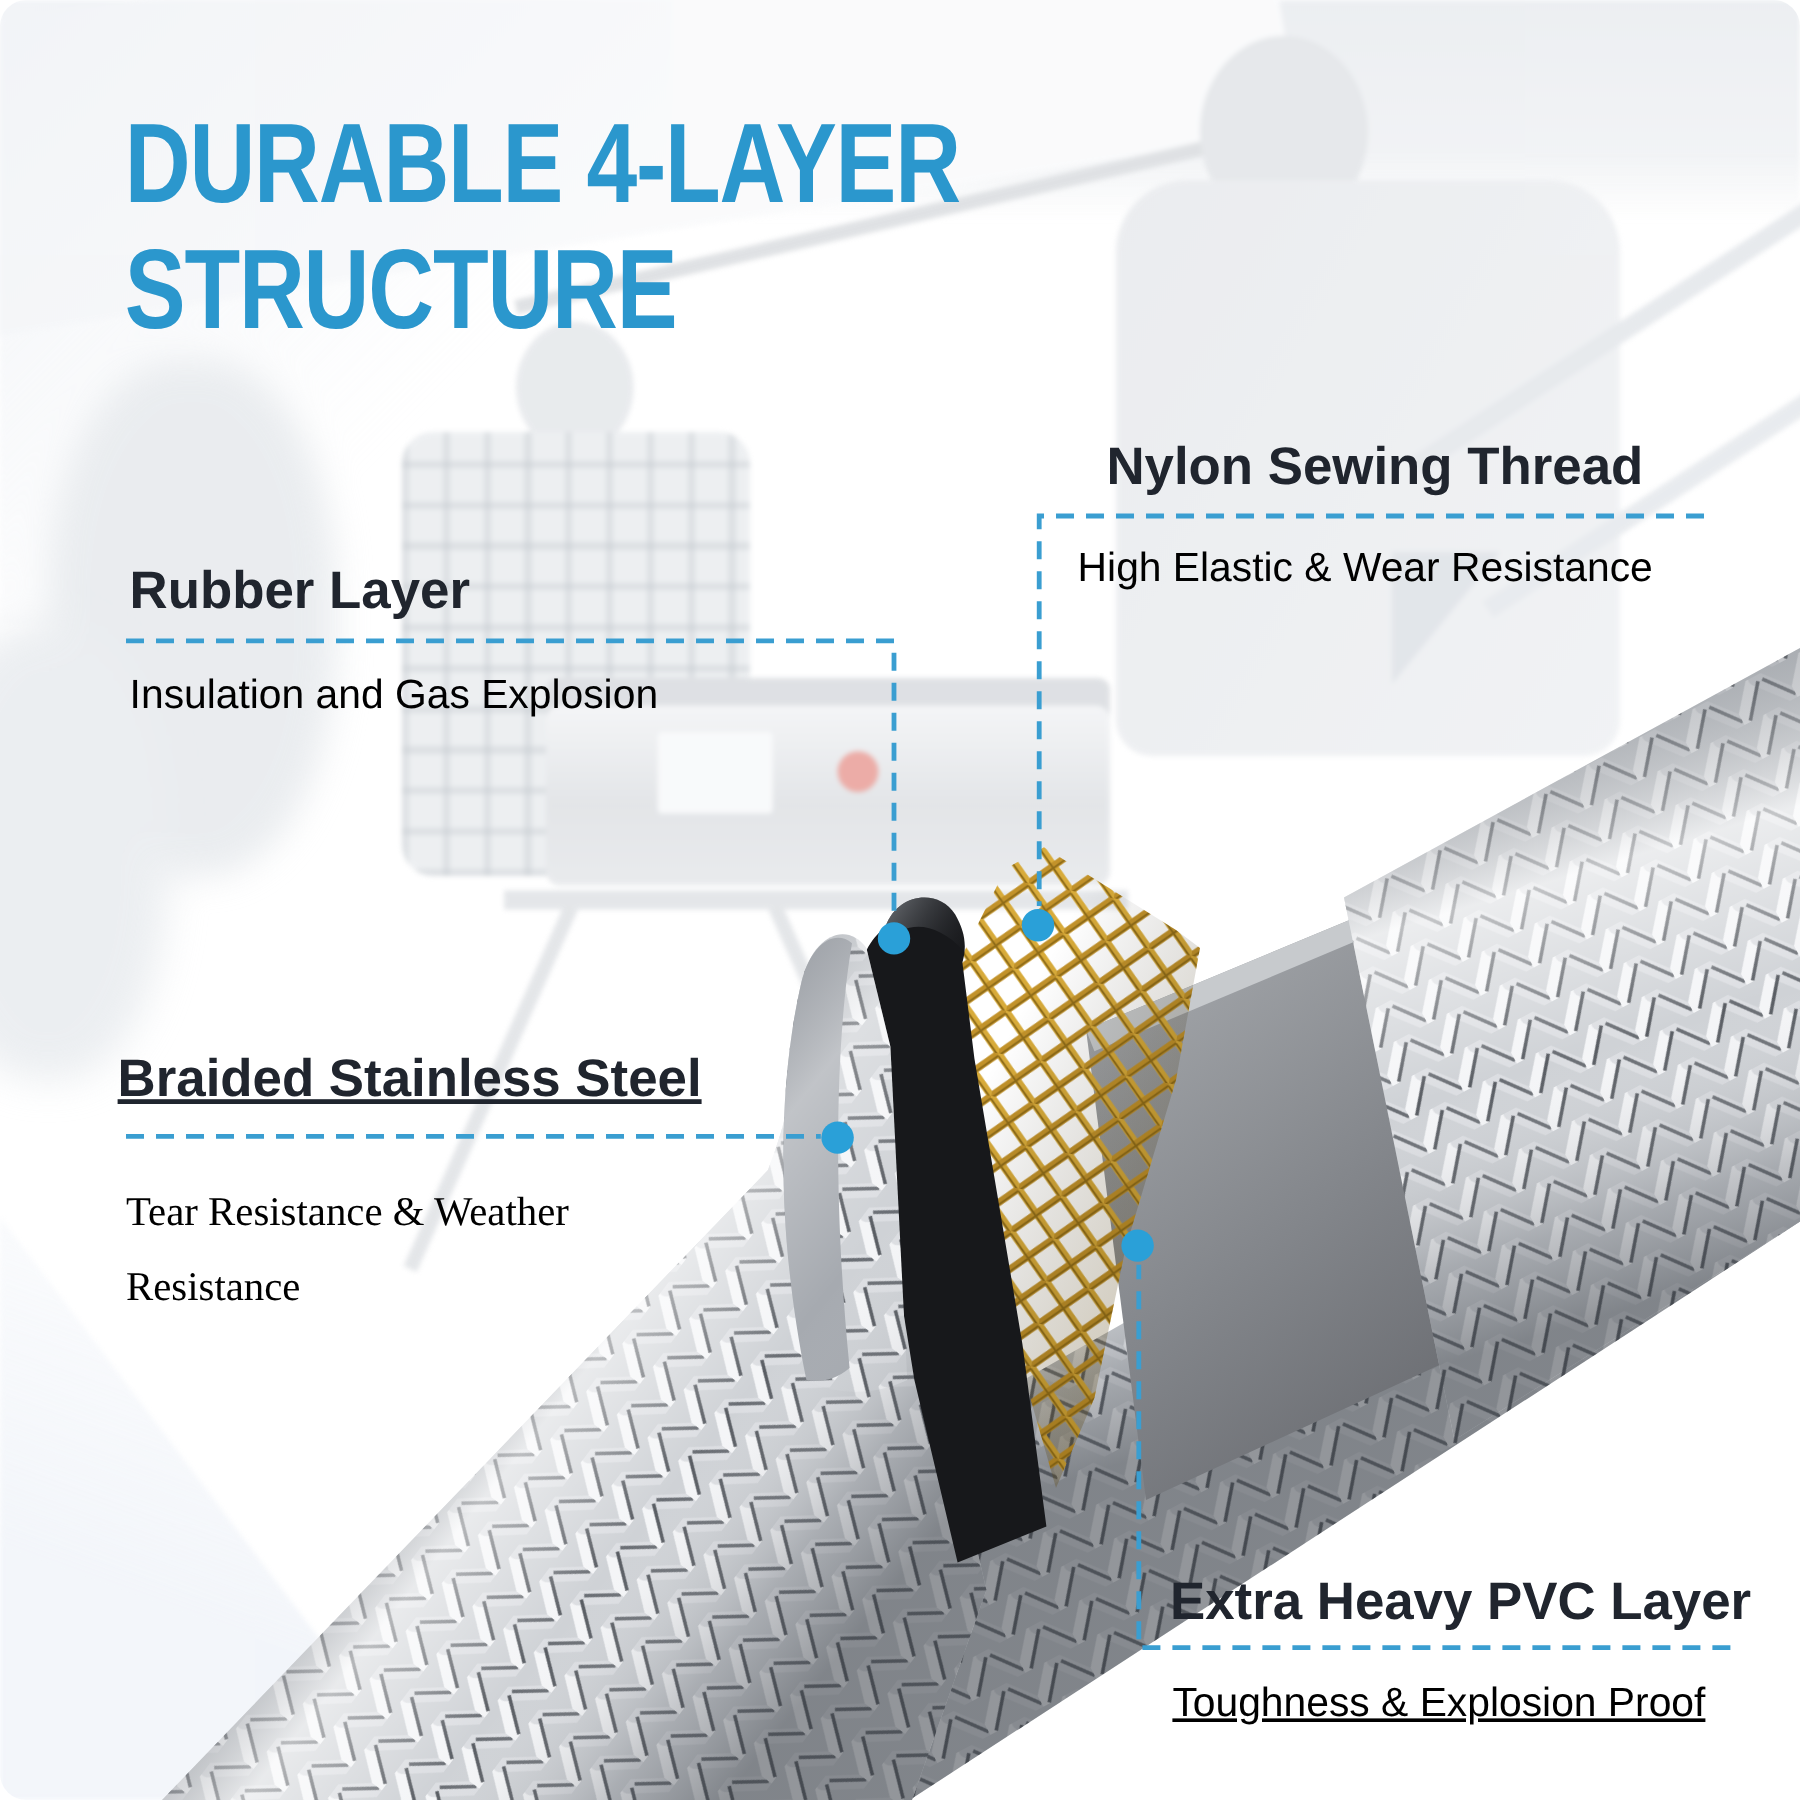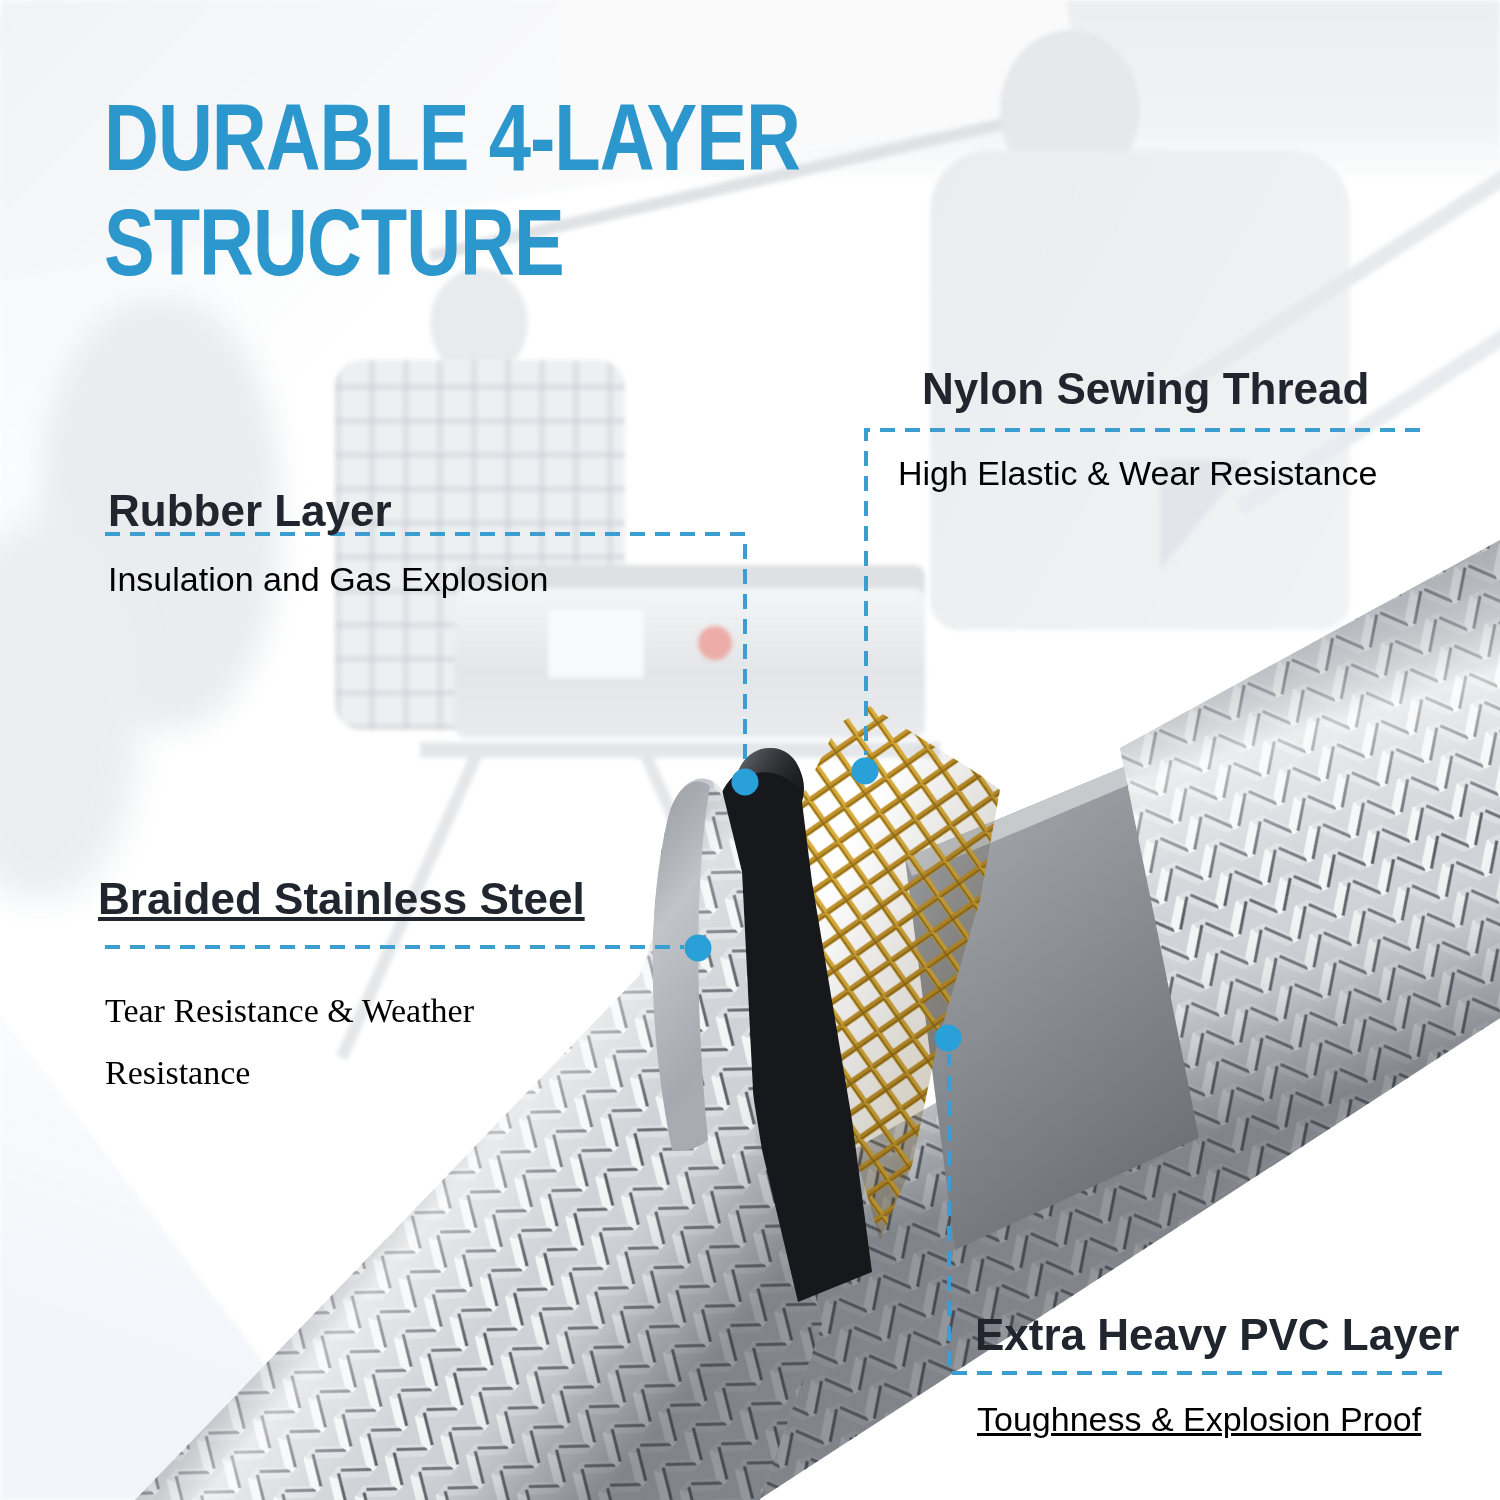--- a/index.html
+++ b/index.html
@@ -1,18 +1,18 @@
 <!DOCTYPE html>
 <html><head>
 <meta charset="utf-8">
 <style>
   html,body{margin:0;padding:0;background:#ffffff;}
   .stage{
     position:relative;width:1500px;height:1500px;overflow:hidden;
-    background:#ffffff;font-family:"Liberation Sans","DejaVu Sans",sans-serif;
+    background:#ffffff;font-family:"Liberation Sans","DejaVu Sans",sans-serif;border-radius:22px;
   }
   
   .bg{position:absolute;inset:0;opacity:.55;filter:blur(2px);}
   .bg *{position:absolute;}
   .bg-topband{left:0;top:0;width:1500px;height:185px;background:linear-gradient(180deg,#dde1e7 0%,#e7eaee 70%,rgba(231,234,238,0));}
   .bg-roof{left:-80px;top:-60px;width:1150px;height:260px;background:#f6f7f9;transform:rotate(-9deg);}
   .bg-tint-tl{left:0;top:0;width:560px;height:520px;background:linear-gradient(135deg,#e7ebf1 0%,rgba(236,240,245,0) 65%);}
   .bg-tree{left:40px;top:300px;width:240px;height:430px;border-radius:45%;background:#d9dee3;filter:blur(14px);}
   .bg-tree2{left:-60px;top:520px;width:200px;height:380px;border-radius:45%;background:#dce1e6;filter:blur(16px);}
   .bg-head-l{left:430px;top:268px;width:98px;height:110px;border-radius:50%;background:#d7dbe0;}
@@ -39,21 +39,21 @@
   .art{position:absolute;left:0;top:0;}
   
   .title{
     position:absolute;left:104px;top:84px;color:#2b97cd;font-weight:bold;
     font-size:76px;line-height:85px;letter-spacing:-1px;
     transform:scaleY(1.24);transform-origin:top left;
   }
   .co-title{position:absolute;color:#20252e;font-weight:bold;font-size:44px;line-height:46px;white-space:nowrap;}
   .co-desc{position:absolute;color:#000000;font-weight:400;font-size:34px;line-height:62px;white-space:nowrap;}
   .co-desc.wrap{white-space:normal;width:470px;}
-  .t-rubber{left:108px;top:470px;margin-top:18px;}  .d-rubber{left:108px;top:548px;}
+  .t-rubber{left:108px;top:470px;}  .d-rubber{left:108px;top:548px;}
   .t-nylon{left:898px;top:366px;margin-left:24px;}   .d-nylon{left:898px;top:442px;}
   .t-steel{left:98px;top:876px;text-decoration:underline;}   .d-steel{left:105px;top:980px;font-family:Liberation Serif, serif;}
   .t-pvc{left:975px;top:1312px;}    .d-pvc{left:977px;top:1388px;text-decoration:underline;}
 </style>
 </head>
 <body>
 
 <div class="stage">
 
   <div class="bg">

